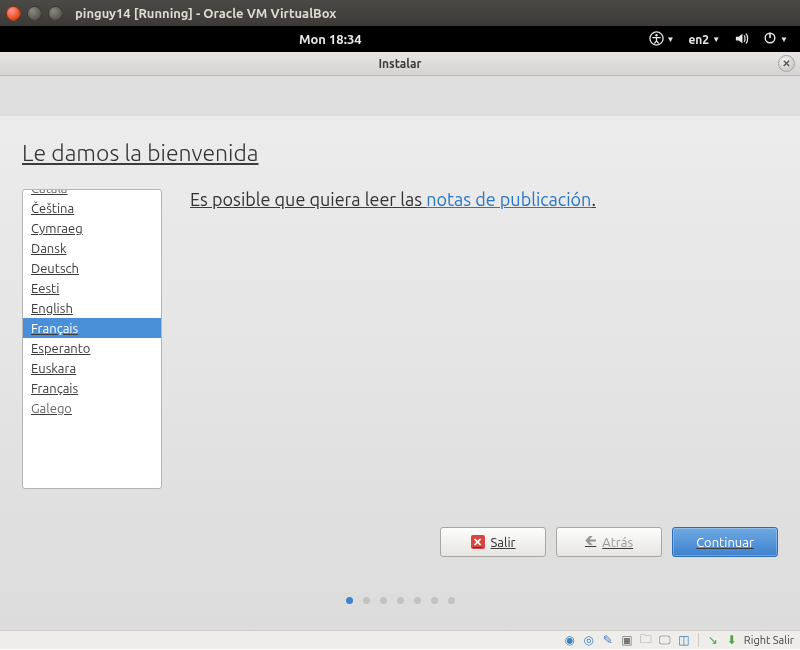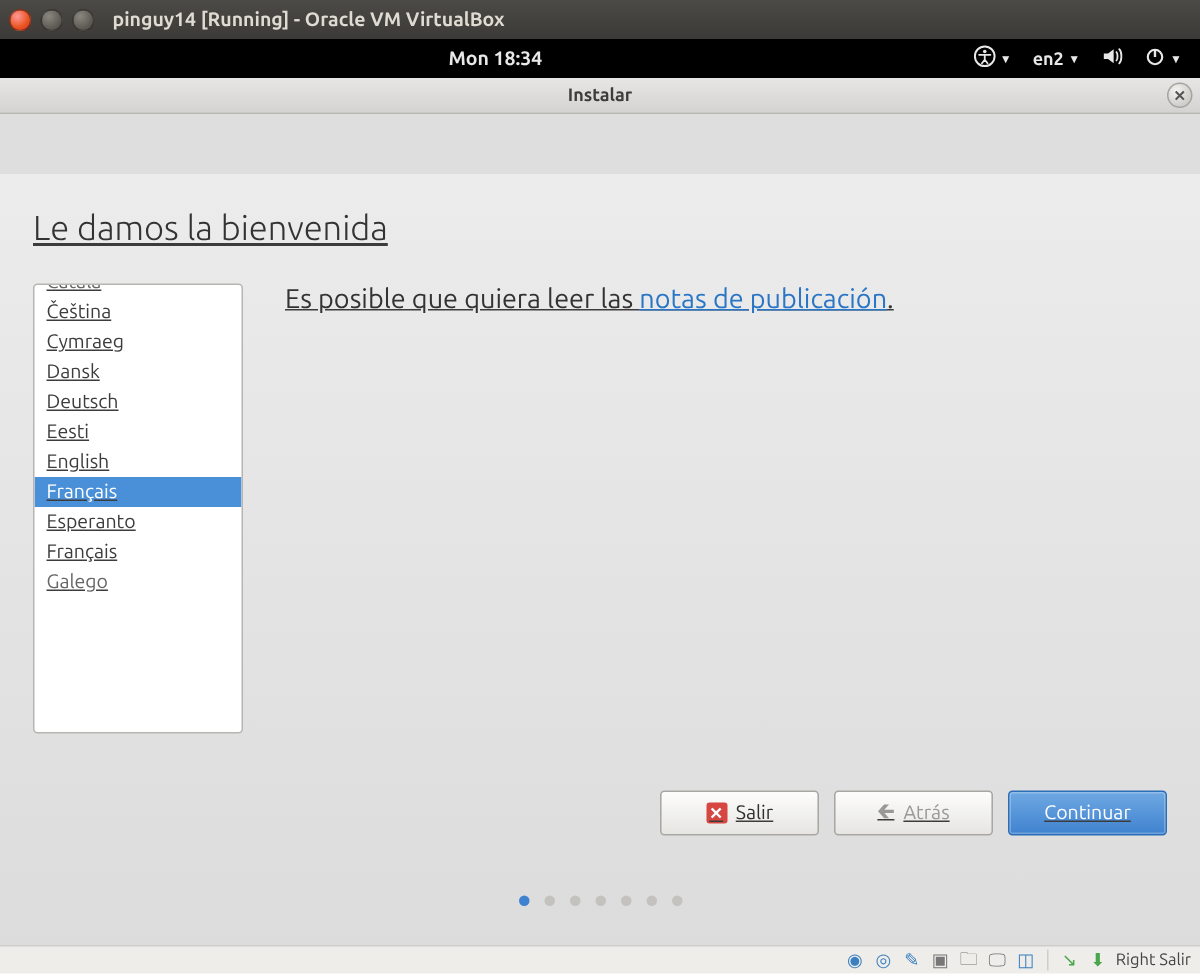--- a/index.html
+++ b/index.html
@@ -244,20 +244,21 @@
       <div class="lang-list" id="lang-list">
           <div class="lang-item cut-top">Català</div>
           <div class="lang-item">Čeština</div>
           <div class="lang-item">Cymraeg</div>
           <div class="lang-item">Dansk</div>
           <div class="lang-item">Deutsch</div>
           <div class="lang-item">Eesti</div>
           <div class="lang-item">English</div>
           <div class="lang-item selected">Français</div>
           <div class="lang-item">Esperanto</div>
+          <div class="lang-item">Euskara</div>
           <div class="lang-item">Français</div>
           <div class="lang-item cut-bottom">Galego</div>
         </div>
       <div class="intro-text">
         <span>Es posible que quiera leer las </span><a href="#">notas de publicación</a><span>.</span>
       </div>
     </div>
 
     <div class="button-row">
       <div class="btn">

